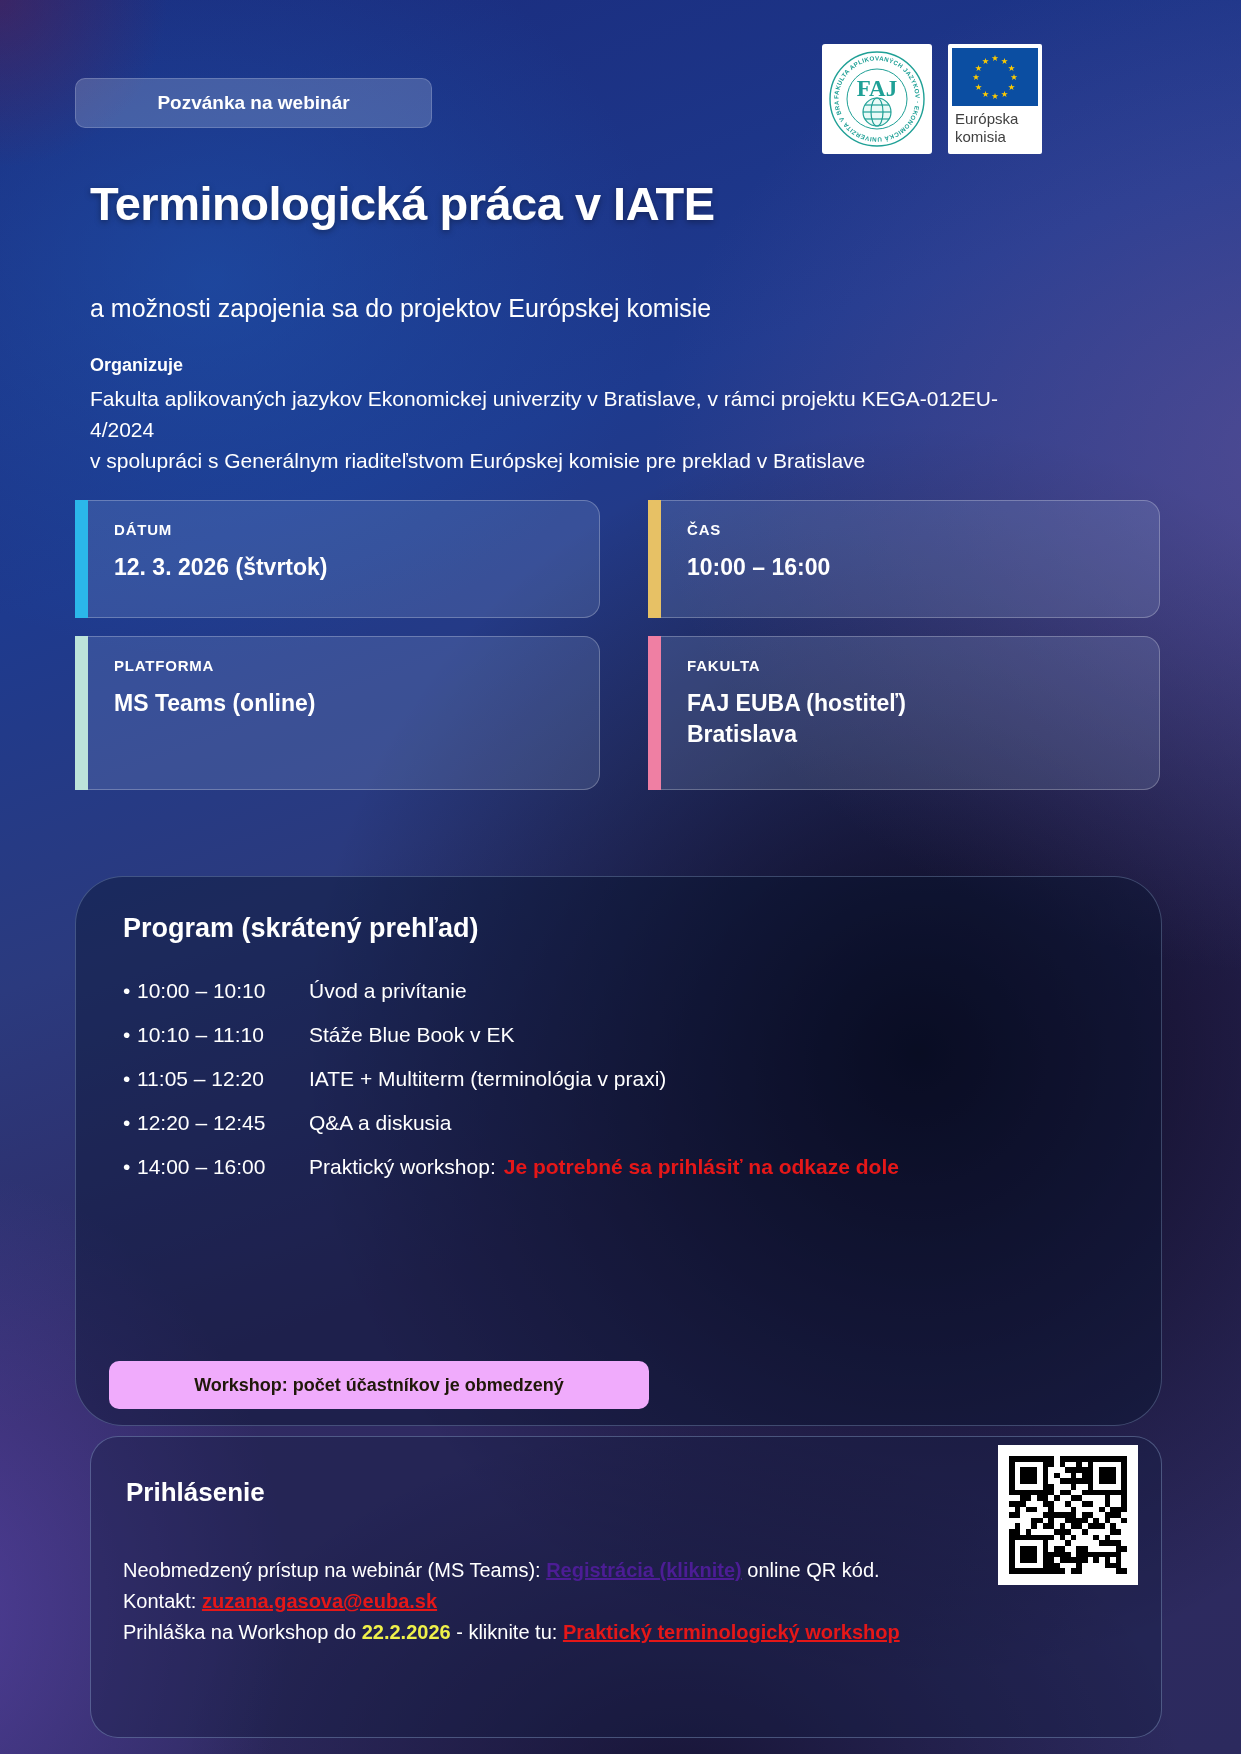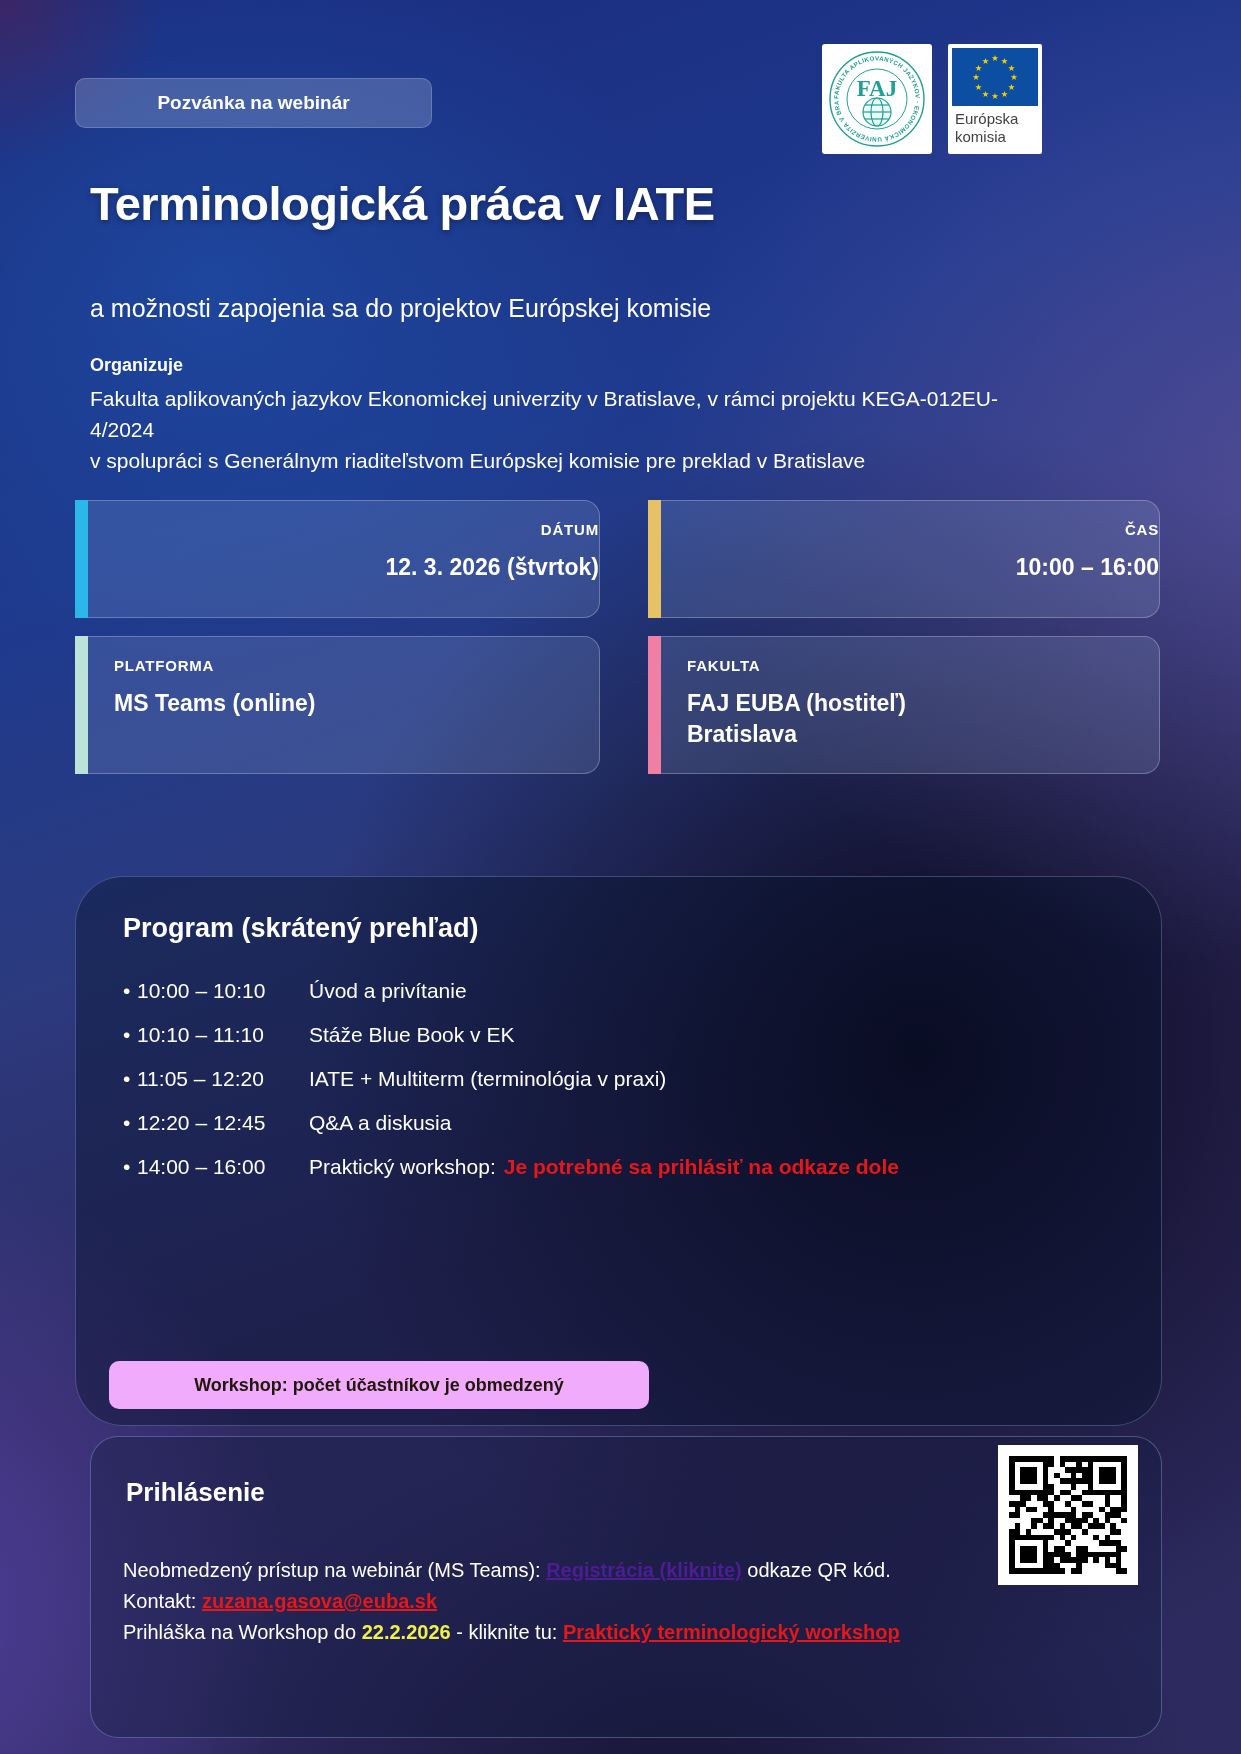--- a/index.html
+++ b/index.html
@@ -33,22 +33,22 @@
   .organizer{left:90px;top:350px;width:960px;font-size:21px;line-height:31px;}
   .organizer .org-label{font-weight:bold;font-size:18px;display:block;margin-bottom:2px;}
   
   .cards{left:75px;top:500px;width:1085px;display:grid;
     grid-template-columns:525px 512px;column-gap:48px;row-gap:18px;}
   .icard{display:flex;}
   .icard .bar{width:13px;flex:0 0 13px;}
   .icard .cbody{flex:1;background:rgba(175,200,235,0.16);
     border:1px solid rgba(255,255,255,0.25);border-left:none;
     border-radius:0 16px 16px 0;padding:20px 0 0 26px;}
-  .icard.r1{height:118px;text-align:right;}
-  .icard.r2{height:138px;}
+  .icard.r1{height:118px;}
+  .icard.r2{height:154px;}
   .icard .clabel{font-size:15px;font-weight:bold;letter-spacing:0.8px;}
   .icard .cvalue{font-size:23px;font-weight:bold;margin-top:14px;line-height:31px;}
   
   .program{left:75px;top:876px;width:1085px;height:548px;
     background:rgba(8,20,46,0.42);border:1px solid rgba(160,190,230,0.30);
     border-radius:48px;}
   .prog-title{position:absolute;left:47px;top:36px;font-size:27px;font-weight:bold;}
   .prog-list{position:absolute;left:47px;top:92px;}
   .prog-item{height:44px;display:flex;align-items:center;font-size:21px;}
   .prog-item .bullet{width:14px;}
@@ -647,21 +647,21 @@
         <div></div>
         <div></div>
         <div></div>
         <div></div>
         <div class="on"></div>
         <div class="on"></div>
       </div>
   </div>
   <div class="signup-text">
     <div>
-      <span>Neobmedzený prístup na webinár (MS Teams): </span><span class="link" style="color: #4c1d95;">Registrácia (kliknite)</span><span> odkaze QR kód.</span>
+      <span>Neobmedzený prístup na webinár (MS Teams): </span><span class="link" style="color: #4c1d95;">Registrácia (kliknite)</span><span> online QR kód.</span>
     </div>
     <div>
       <span>Kontakt: </span><span class="link" style="color: rgb(229, 23, 24);">zuzana.gasova@euba.sk</span>
     </div>
     <div>
       <span>Prihláška na Workshop do </span><span class="date" style="color: rgb(239, 240, 74);">22.2.2026</span><span> - kliknite tu: </span><span class="link" style="color: rgb(229, 23, 24);">Praktický terminologický workshop</span>
     </div>
   </div>
 </div>
 

